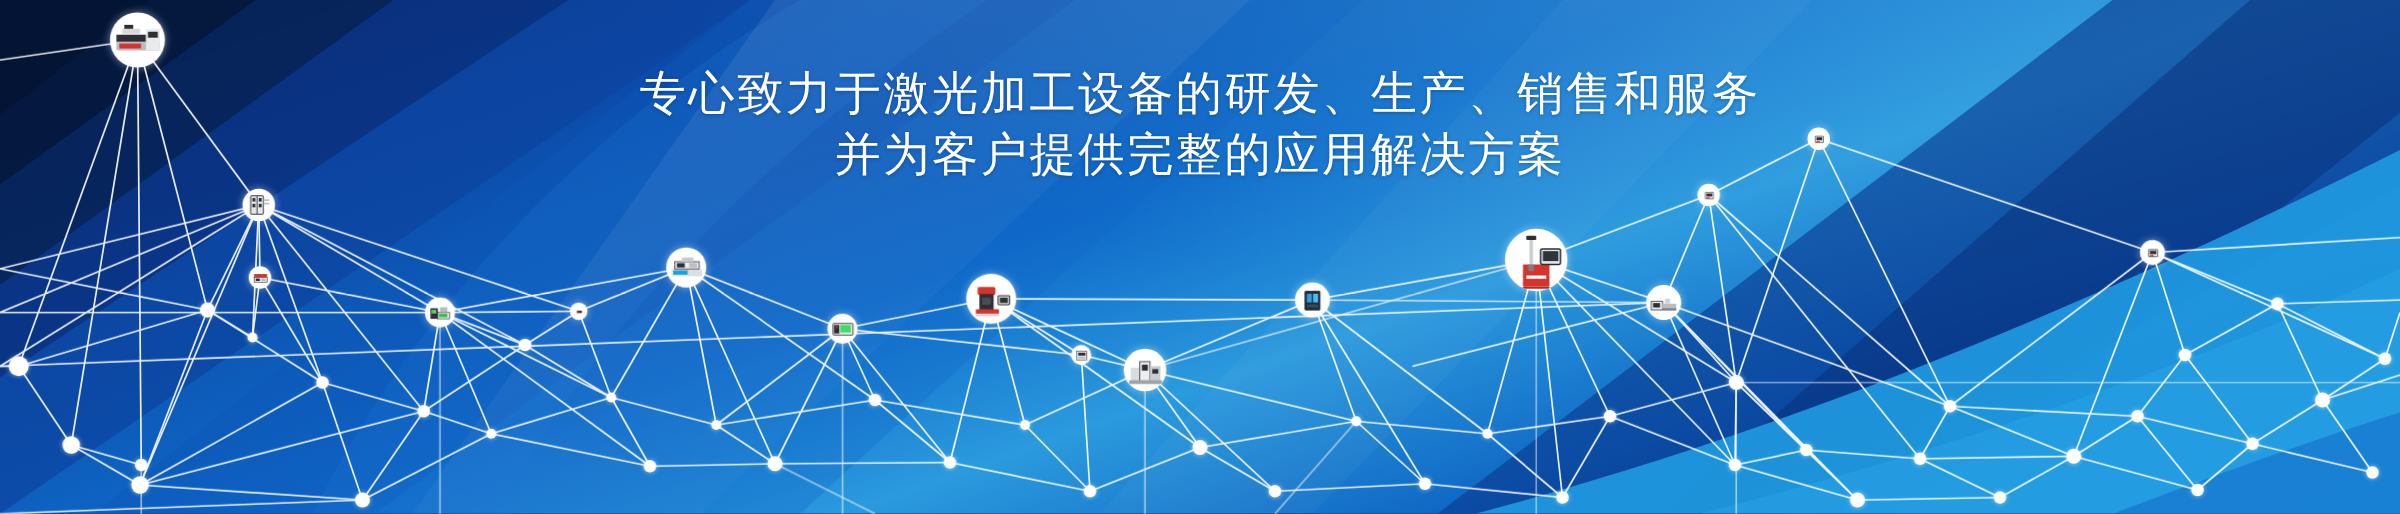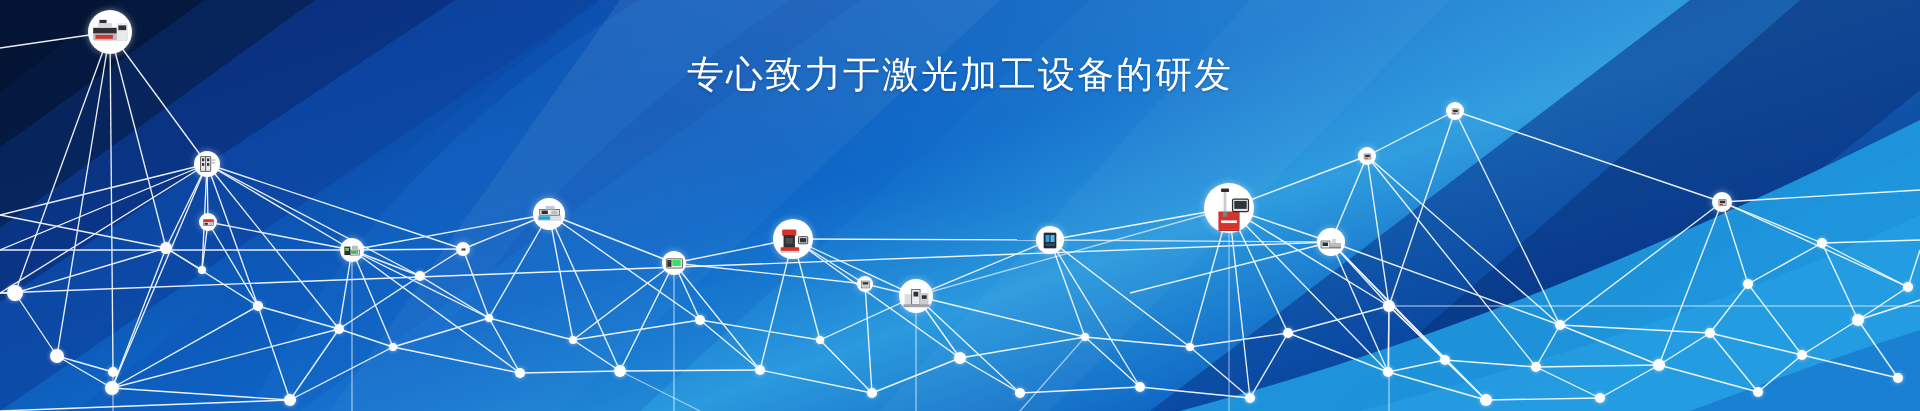--- a/index.html
+++ b/index.html
@@ -302,21 +302,22 @@
       <path d="M 916,296 L 916,411" opacity="0.6"></path>
       <path d="M 1229,208 L 1229,411" opacity="0.5"></path>
       <path d="M 1389,306 L 1389,411" opacity="0.6"></path>
       <path d="M 113,372 L 113,411" opacity="0.6"></path>
       <path d="M 620,371 L 700,411" opacity="0.6"></path>
       <path d="M 1085,337 L 1020,411" opacity="0.6"></path>
     </g>
   </svg>
 
   <div id="headline">
-    <div class="line">专心致力于激光加工设备的研发</div>
+    <div class="line">专心致力于激光加工设备的研发、生产、销售和服务</div>
+    <div class="line">并为客户提供完整的应用解决方案</div>
   </div>
 
   <div id="nodes-layer">
       <div class="dot" style="left: 7px; top: 285px; width: 16px; height: 16px;"></div>
       <div class="dot" style="left: 50px; top: 349px; width: 14px; height: 14px;"></div>
       <div class="dot" style="left: 108px; top: 367px; width: 10px; height: 10px;"></div>
       <div class="dot" style="left: 160px; top: 242px; width: 12px; height: 12px;"></div>
       <div class="dot" style="left: 198px; top: 266px; width: 8px; height: 8px;"></div>
       <div class="dot" style="left: 253px; top: 301px; width: 10px; height: 10px;"></div>
       <div class="dot" style="left: 284px; top: 394px; width: 12px; height: 12px;"></div>

